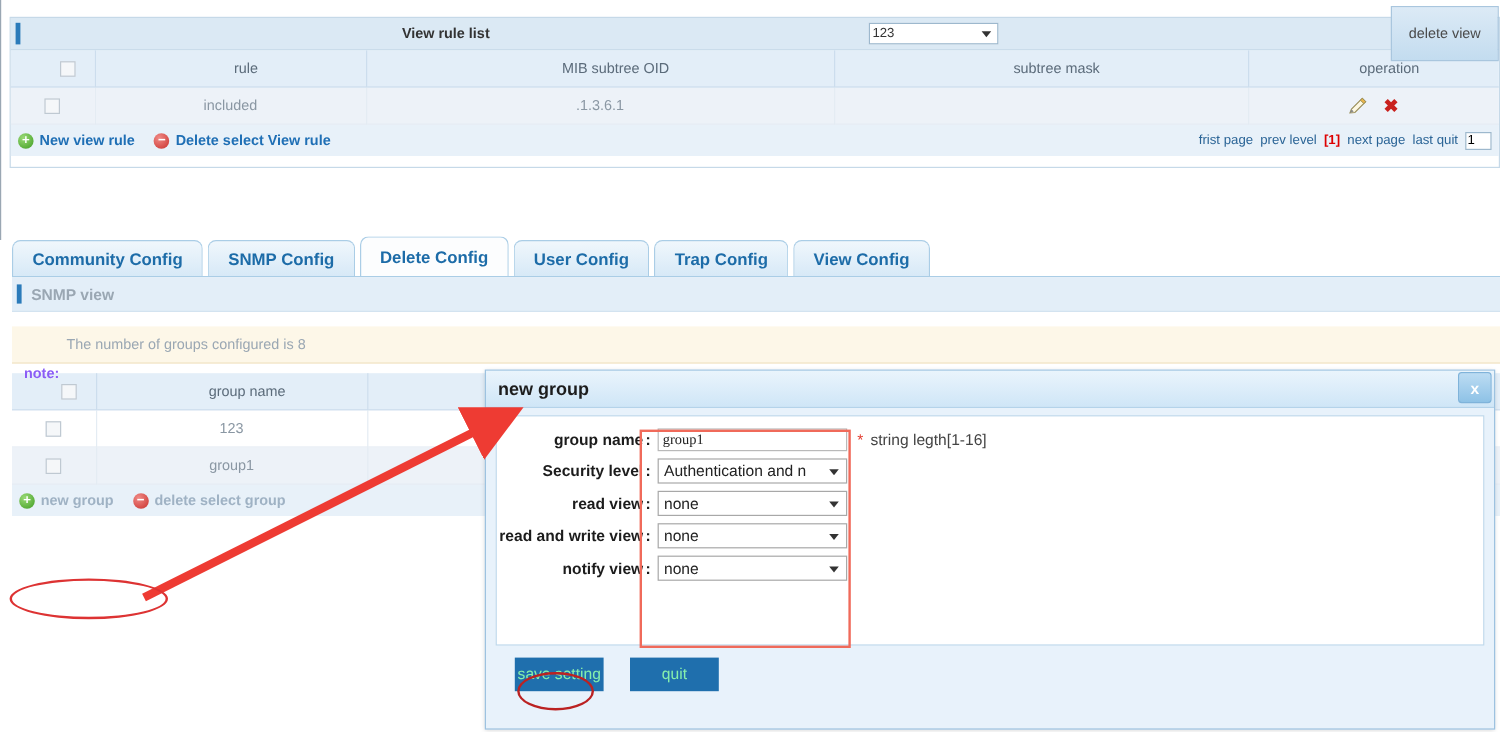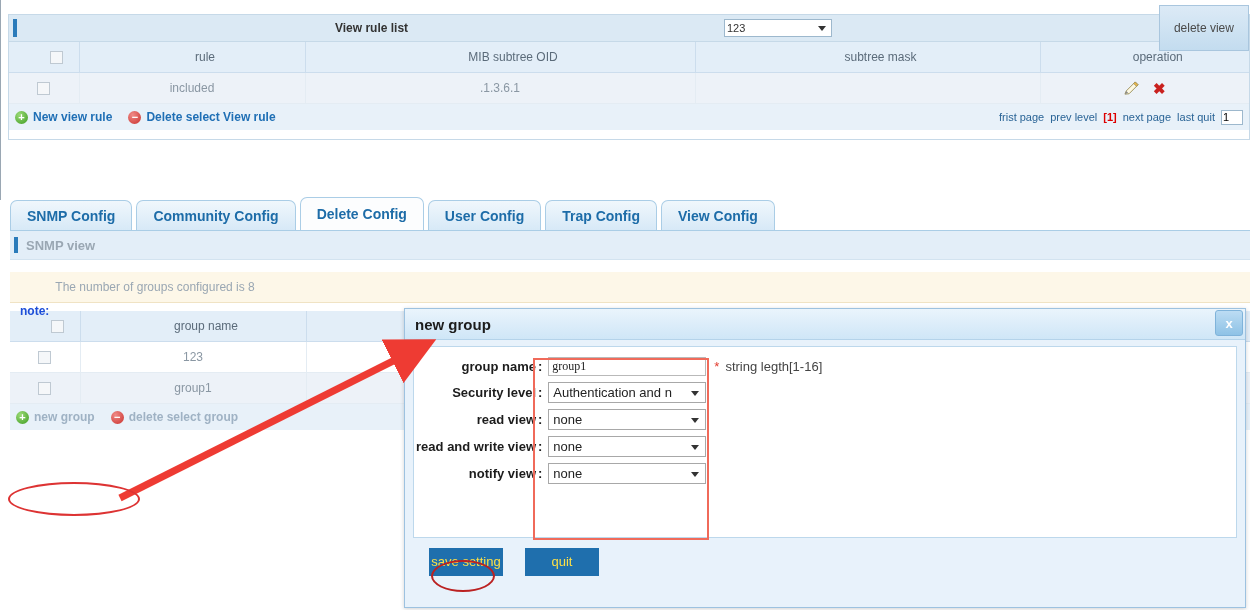--- a/index.html
+++ b/index.html
@@ -138,21 +138,21 @@
   .section-head .t { font-size: 13px; font-weight: bold; color: #9aa7b3; }
 
   .note-bar {
     background: #fdf7e8;
     border-bottom: 1px solid #f0e3c4;
     height: 30px;
     display: flex; align-items: center;
     padding-left: 10px;
     font-size: 12px; color: #9aa7b3;
   }
-  .note-bar .k { color: #1d4ed8; font-weight: bold; margin-right: 6px; margin-top: 48px; }
+  .note-bar .k { color: #8b5cf6; font-weight: bold; margin-right: 6px; margin-top: 48px; }
 
   
   #modal {
     position: absolute; left: 404px; top: 308px;
     width: 842px; height: 300px;
     background: #e8f2fb;
     border: 1px solid #9dc2e0;
     box-shadow: 0 1px 4px rgba(0,0,0,.18);
     box-sizing: border-box;
   }
@@ -219,21 +219,21 @@
   }
   .sel-w1 { width: 158px; }
   .sel-w2 { width: 158px; }
   .req { color: #e23b2e; font-size: 13px; margin: 0 6px 0 8px; }
   .hint { font-size: 13px; color: #444; }
 
   .modal-foot { padding: 10px 0 0 24px; display: flex; gap: 22px; }
   .btn-primary {
     width: 74px; height: 28px;
     background: #1f6fad;
-    color: #fde047; font-size: 13px;
+    color: #86efac; font-size: 13px;
     display: flex; align-items: center; justify-content: center;
     cursor: pointer; position: relative;
     line-height: 14px; 
   }
 
   
   .anno { position: absolute; pointer-events: none; }
   .ell {
     border: 2px solid #d33; border-radius: 50%;
     background: transparent;
@@ -317,22 +317,22 @@
         <span class="cur">[1]</span>
         <span>next page</span>
         <span>last quit</span>
         <input value="1" style="">
       </div>
     </div>
   </div>
 
   <div style="position:absolute;left:10px;top:196px;width:1240px;">
     <div class="tabs">
+      <div class="tab">Community Config</div>
       <div class="tab">SNMP Config</div>
-      <div class="tab">Community Config</div>
       <div class="tab active">Delete Config</div>
       <div class="tab">User Config</div>
       <div class="tab">Trap Config</div>
       <div class="tab">View Config</div>
     </div>
   </div>
 
   <div style="position:absolute;left:10px;top:230px;width:1240px;height:278px;border-top:1px solid #aacde6;background:#fff;">
 
     <div class="section-head">

